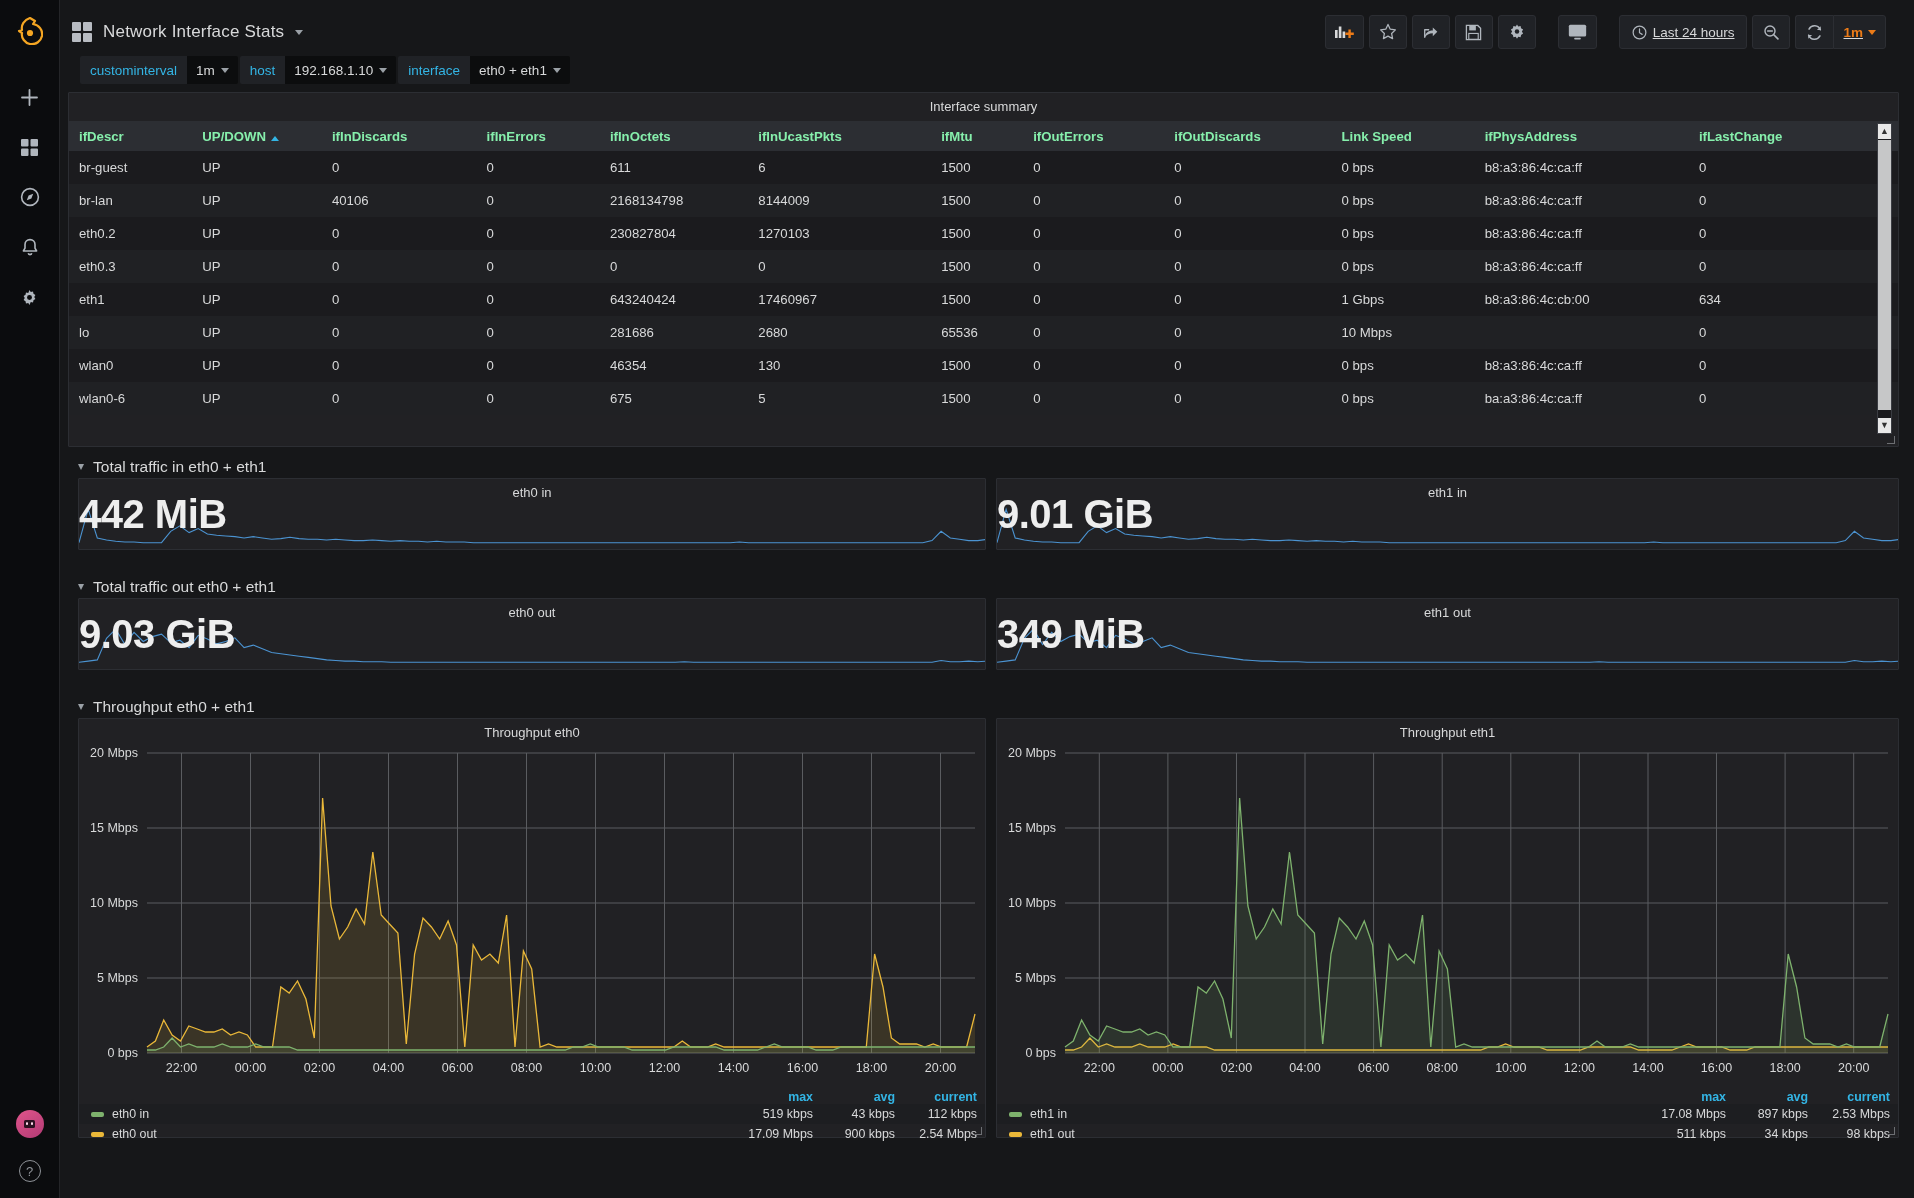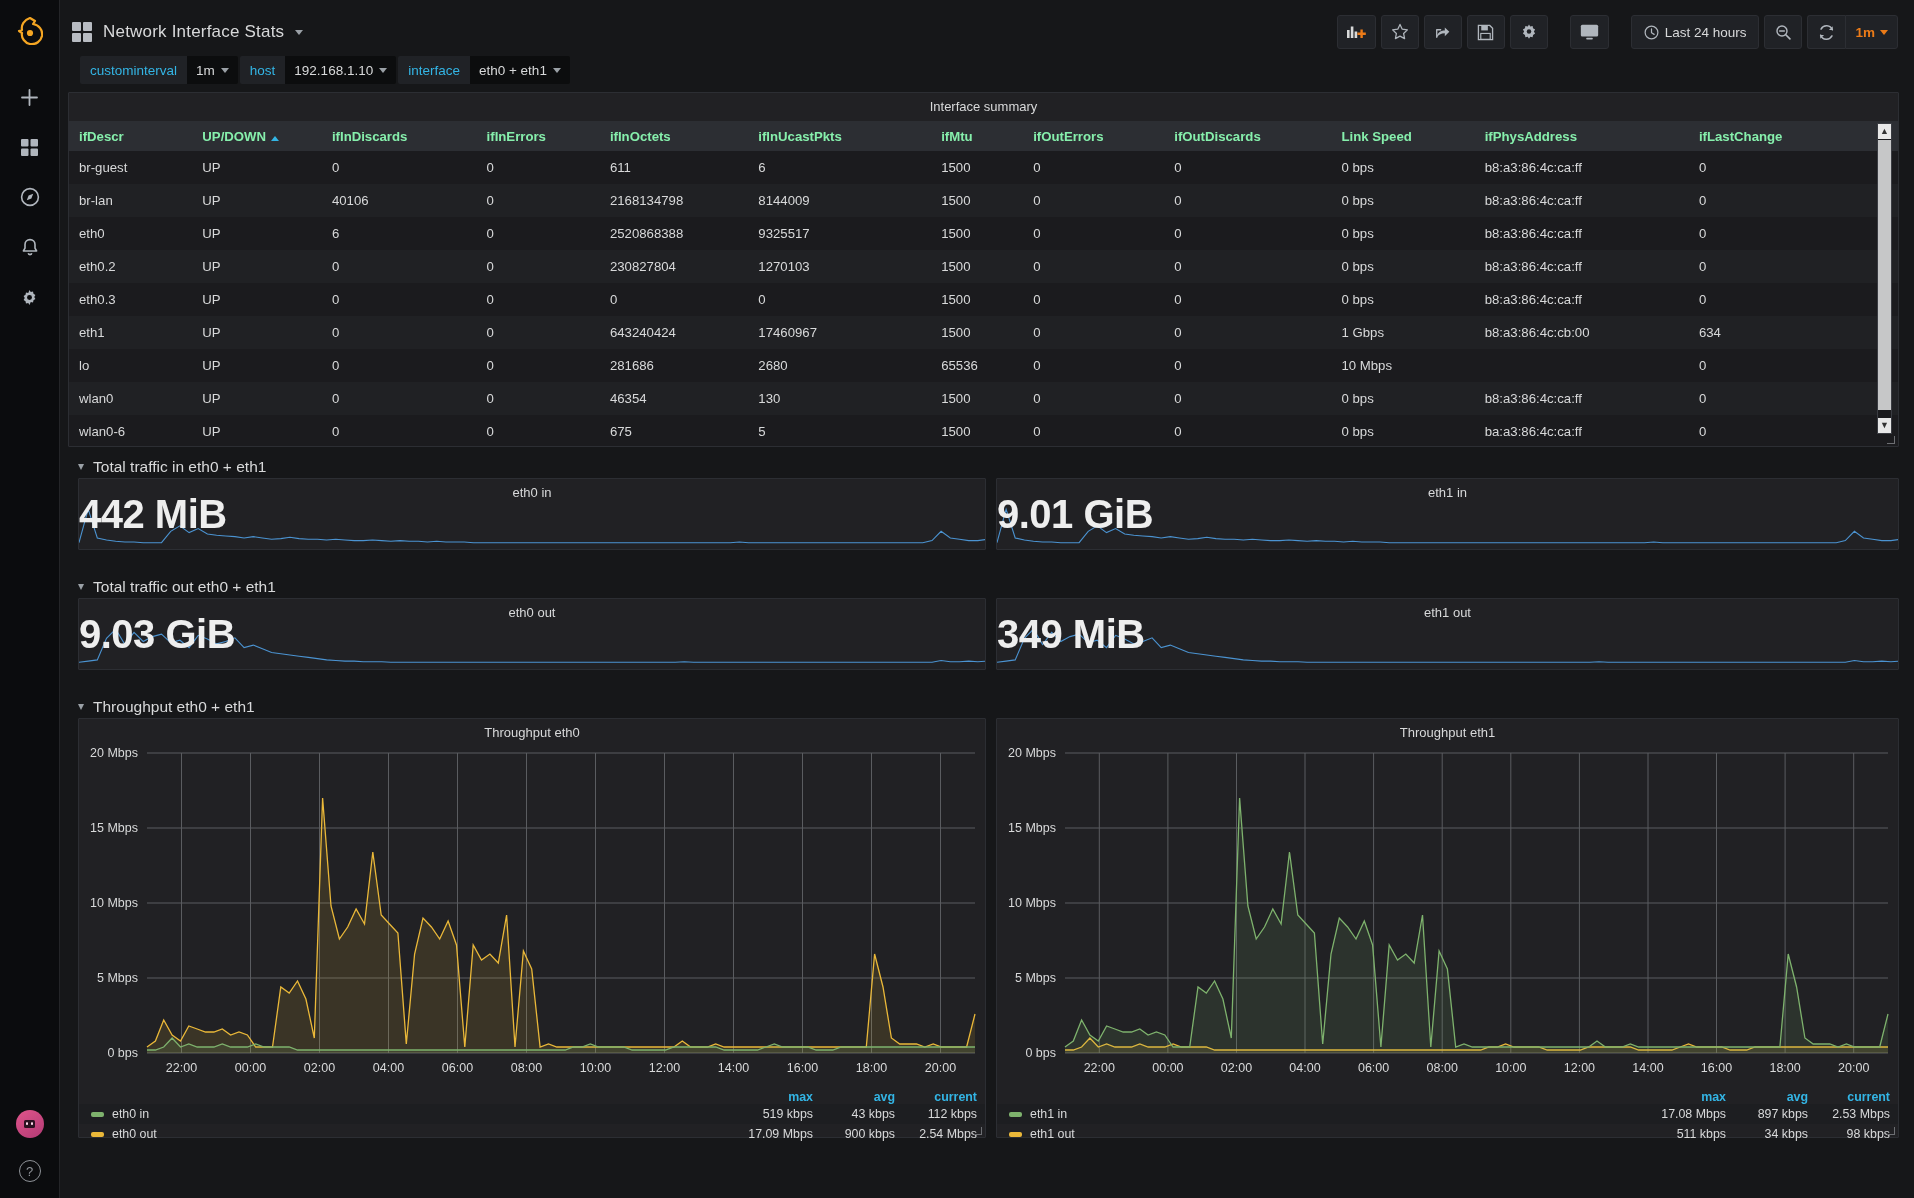--- a/index.html
+++ b/index.html
@@ -25,32 +25,32 @@
     color: #9fa7b3; cursor: pointer; }
   #sidebar .bottom { margin-top: auto; margin-bottom: 16px; display: flex; flex-direction: column;
     align-items: center; gap: 22px; }
   .avatar-sb { width: 28px; height: 28px; border-radius: 50%;
     background: linear-gradient(145deg,#e0558b,#b23a74); display:flex; align-items:center; justify-content:center; }
   .help-circle { width: 22px; height: 22px; border-radius: 50%; border: 1.5px solid #8e9297;
     color: #8e9297; font-size: 13px; display: flex; align-items: center; justify-content: center; }
 
   
   #topnav {
-    position: absolute; left: 60px; top: 0; right: 0; height: 48px;
+    position: absolute; left: 60px; top: 0; right: 12px; height: 48px;
     background: #161719; display: flex; align-items: center; padding: 16px 16px 0 12px;
   }
   .dash-title-wrap { display: flex; align-items: center; gap: 11px; }
   .grid-icon { display: grid; grid-template-columns: 9px 9px; grid-template-rows: 9px 9px; gap: 2px; }
   .grid-icon i { background: #b8bcc2; border-radius: 1px; display:block; }
   .dash-title { font-size: 17px; color: #d8d9da; letter-spacing: .2px; }
   .caret { width: 0; height: 0; border-left: 4px solid transparent; border-right: 4px solid transparent;
     border-top: 5px solid #9aa0a6; display: inline-block; }
   .caret.orange { border-top-color: #eb7b18; }
 
-  .nav-right { margin-left: auto; display: flex; align-items: center; gap: 5px; }
+  .nav-right { margin-left: auto; display: flex; align-items: center; gap: 5px; text-decoration: underline; }
   .tbtn {
     height: 34px; min-width: 38px; padding: 0 9px; background: #202226; border: 1px solid #2c2e33;
     border-radius: 3px; display: flex; align-items: center; justify-content: center; gap: 6px;
     color: #9fa7b3; font-size: 13.5px; cursor: pointer;
   }
   .tgap { width: 12px; }
   .timebtn { padding: 0 12px; }
   .timebtn span { color: #d8d9da; }
   .refresh-group { display: flex; align-items: center; }
   .refresh-group .tbtn { border-radius: 3px 0 0 3px; border-right: none; }
@@ -365,34 +365,20 @@
             <td>b8:a3:86:4c:ca:ff</td>
             <td>0</td>
           </tr>
           <tr>
             <td>br-lan</td>
             <td class="up">UP</td>
             <td>40106</td>
             <td>0</td>
             <td>2168134798</td>
             <td>8144009</td>
-            <td>1500</td>
-            <td>0</td>
-            <td>0</td>
-            <td>0 bps</td>
-            <td>b8:a3:86:4c:ca:ff</td>
-            <td>0</td>
-          </tr>
-          <tr>
-            <td>eth0</td>
-            <td class="up">UP</td>
-            <td>6</td>
-            <td>0</td>
-            <td>2520868388</td>
-            <td>9325517</td>
             <td>1500</td>
             <td>0</td>
             <td>0</td>
             <td>0 bps</td>
             <td>b8:a3:86:4c:ca:ff</td>
             <td>0</td>
           </tr>
           <tr>
             <td>eth0.2</td>
             <td class="up">UP</td>

